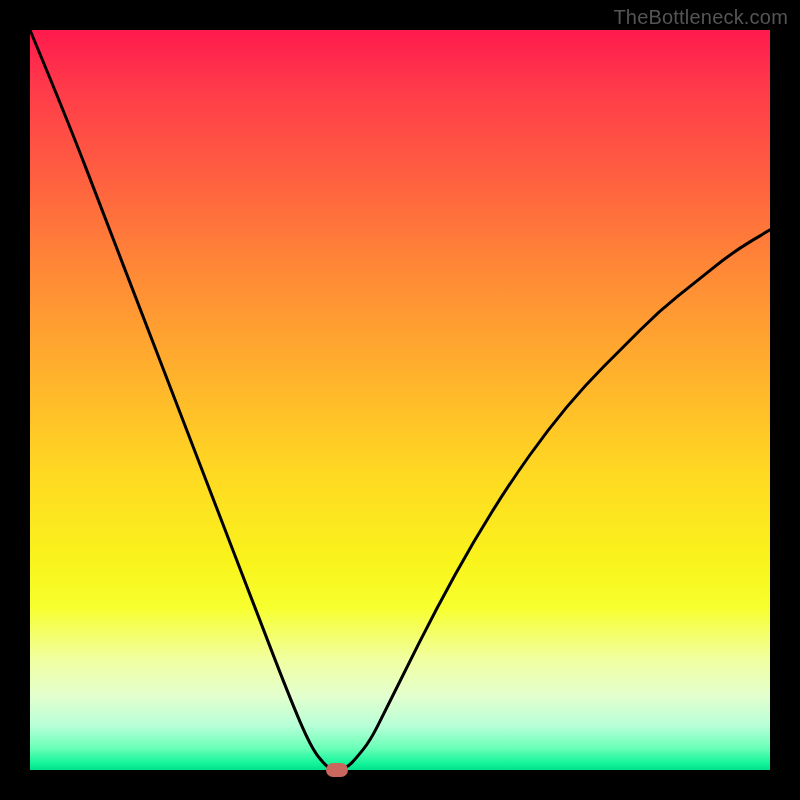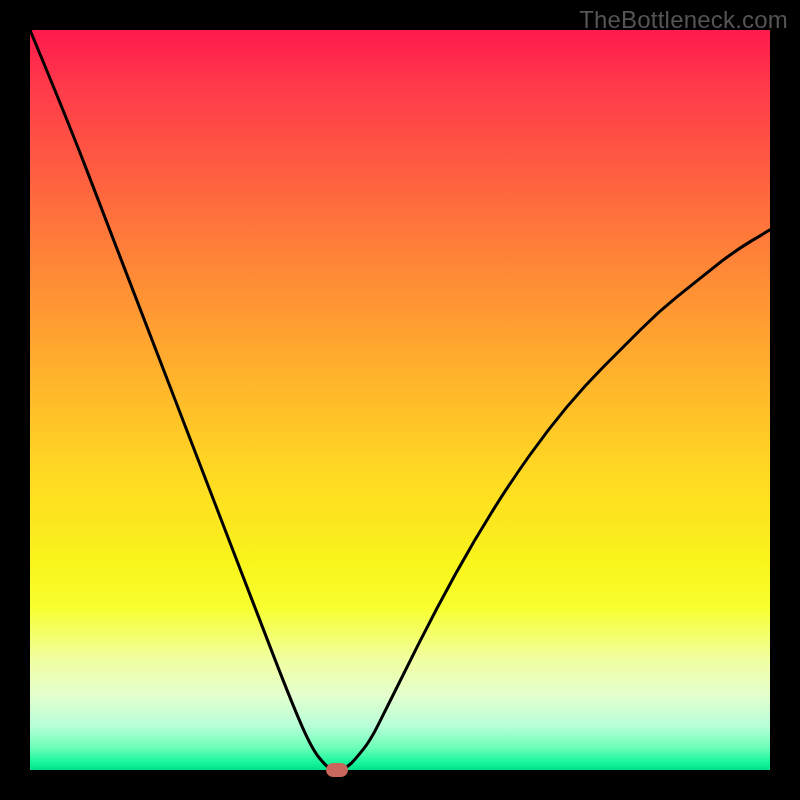--- a/index.html
+++ b/index.html
@@ -56,21 +56,21 @@
     height: 14px;
     border-radius: 7px;
     background: #c9675e;
     transform: translate(-50%, -50%);
   }
   .attribution {
     position: absolute;
     top: 6px;
     right: 12px;
     color: #555;
-    font-size: 24px;
+    font-size: 20px;
     font-weight: 500;
     letter-spacing: 0.2px;
     margin-left: 8px;
   }
 </style>
 </head>
 <body>
 
 <div class="frame">
   <div class="plot-area">

